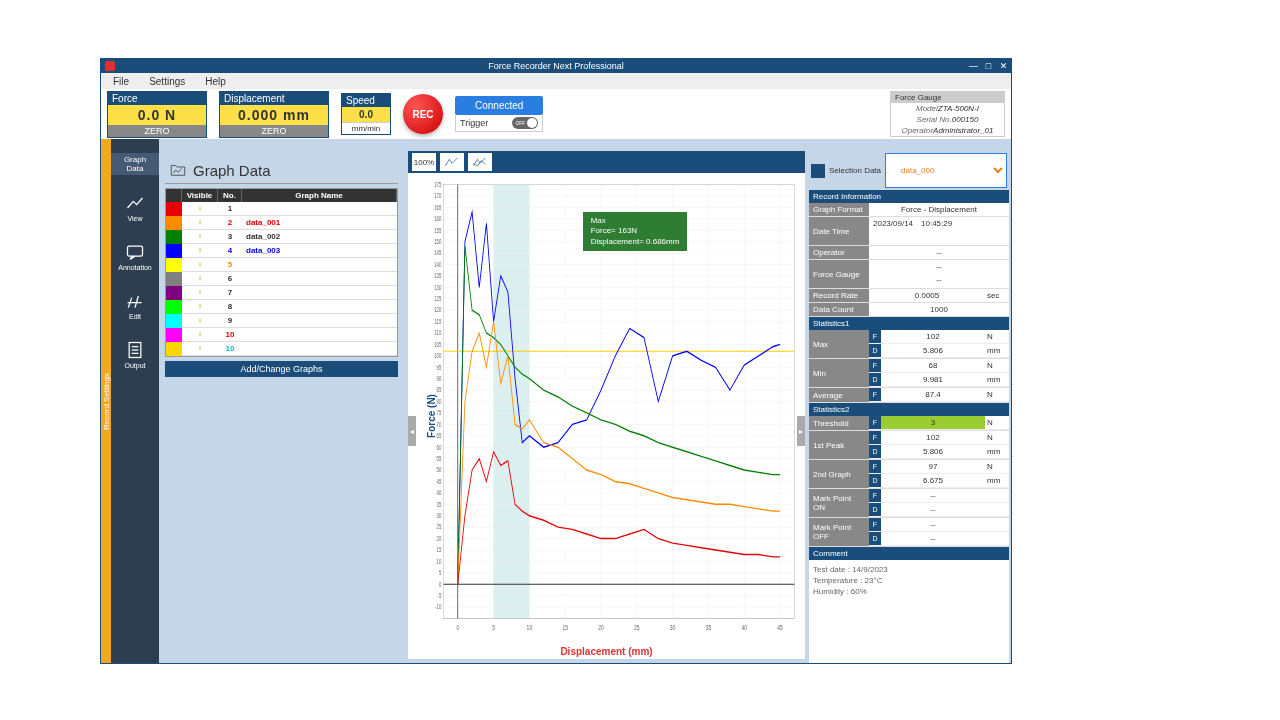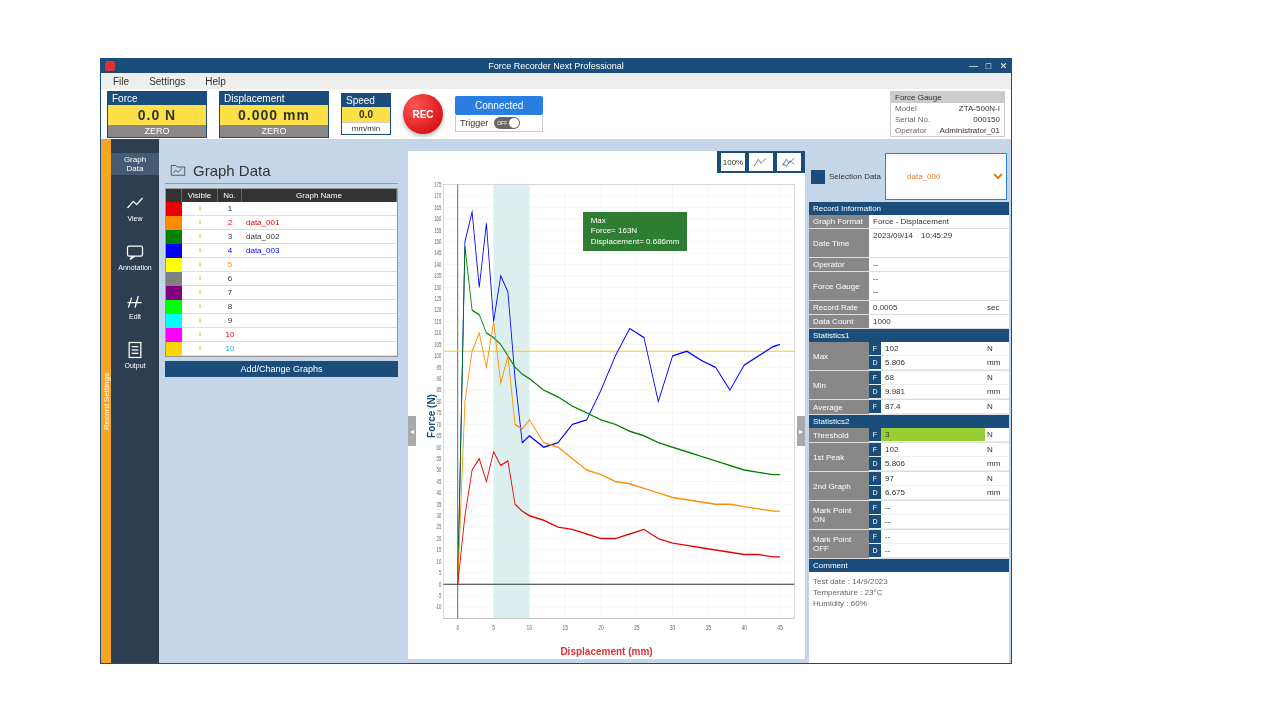--- a/index.html
+++ b/index.html
@@ -27,81 +27,81 @@
 .force-box { width: 100px; }
 .disp-box { width: 110px; }
 .speed-box { width: 50px; }
 .speed-box .panel-body { font-size: 10px; font-weight: bold; }
 .speed-unit { background: #fff; font-size: 8px; text-align: center; border-top: 1px solid #ccc; padding: 1px 0; }
 
 .rec-btn { width: 40px; height: 40px; border-radius: 50%; background: radial-gradient(circle at 30% 30%, #ff5555, #cc0000); color: #fff; display: flex; align-items: center; justify-content: center; font-weight: bold; font-size: 10px; cursor: pointer; box-shadow: 0 2px 4px rgba(0,0,0,.3); }
 
 .connection-box { display: flex; flex-direction: column; gap: 0; }
 .connected { background: #2a7de1; color: #fff; padding: 4px 20px; font-size: 10px; text-align: center; border-radius: 2px; }
-.trigger-row { display: flex; align-items: center; gap: 6px; padding: 2px 4px; font-size: 9px; background: #fff; border: 1px solid #ccc; border-top: none; }
+.trigger-row { display: flex; align-items: center; gap: 6px; padding: 2px 4px; font-size: 9px; background: #fff; border: 1px solid #ccc; border-top: none; justify-content: space-between; }
 .toggle-off { width: 26px; height: 12px; background: #666; border-radius: 6px; display: flex; align-items: center; justify-content: flex-end; padding: 1px; font-size: 6px; color: #fff; }
 .toggle-off .knob { width: 10px; height: 10px; background: #fff; border-radius: 50%; }
 
 .gauge-info { margin-left: auto; border: 1px solid #ccc; font-size: 8px; width: 115px; }
 .gauge-info .gh { background: #ccc; padding: 1px 4px; }
-.gauge-info .gr { display: flex; justify-content: space-between; padding: 1px 4px; }
+.gauge-info .gr { display: flex; justify-content: center; padding: 1px 4px; font-style: italic; }
 .gauge-info .gr .l { color: #666; }
 
 .main-area { flex: 1; display: flex; background: #1a4d7a; overflow: hidden; }
 
 .left-rail { width: 10px; background: #f5a623; display: flex; align-items: center; justify-content: center; }
 .left-rail span { writing-mode: vertical-rl; transform: rotate(180deg); font-size: 8px; color: #fff; }
 
 .left-dark { width: 48px; background: #2c3e50; display: flex; flex-direction: column; align-items: center; padding-top: 14px; gap: 16px; }
 .nav-top-tab { font-size: 8px; color: #fff; background: #455a74; padding: 2px 4px; width: 100%; text-align: center; }
 .nav-item { color: #fff; display: flex; flex-direction: column; align-items: center; gap: 2px; cursor: pointer; padding: 2px 0; }
 .nav-item svg { width: 20px; height: 20px; stroke: #fff; fill: none; stroke-width: 1.5; }
 .nav-item span { font-size: 7px; }
 
 .content { flex: 1; display: flex; background: #c5d6e8; position: relative; }
 
 .graph-data-panel { width: 245px; background: #c5d6e8; padding: 6px; display: flex; flex-direction: column; gap: 4px; margin-top: 12px; }
 .gd-header { display: flex; align-items: center; gap: 6px; padding: 4px; border-bottom: 1px solid #999; }
 .gd-header svg { width: 18px; height: 18px; stroke: #333; fill: none; }
 .gd-header h2 { font-size: 15px; font-weight: normal; }
-.gd-table { background: #fff; border: 1px solid #999; font-size: 8px; }
+.gd-table { background: #fff; border: 1px solid #999; font-size: 8px; font-weight: bold; }
 .gd-table .th-row { display: flex; background: #333; color: #fff; }
 .gd-table .th-row div { padding: 2px; text-align: center; border-right: 1px solid #666; }
 .gd-col-color { width: 16px; }
 .gd-col-vis { width: 36px; }
 .gd-col-no { width: 24px; }
 .gd-col-name { flex: 1; }
 .gd-row { display: flex; border-bottom: 1px solid #ddd; height: 14px; align-items: center; }
 .gd-row .swatch { width: 16px; height: 14px; }
 .gd-row .vis { width: 36px; text-align: center; }
 .gd-row .no { width: 24px; text-align: center; }
 .gd-row .nm { flex: 1; padding-left: 4px; }
 .bulb { color: #c9a400; font-size: 8px; }
 .btn-addchange { background: #1a4d7a; color: #fff; text-align: center; padding: 3px; font-size: 9px; cursor: pointer; }
 
-.chart-area { flex: 1; background: #fff; margin: 12px 4px 4px 4px; display: flex; flex-direction: column; position: relative; align-items: flex-end; }
+.chart-area { flex: 1; background: #fff; margin: 12px 4px 4px 4px; display: flex; flex-direction: column; position: relative; }
 .chart-toolbar { background: #1a4d7a; height: 22px; display: flex; align-items: center; padding: 0 4px; gap: 4px; }
 .tb-btn { background: #fff; width: 24px; height: 18px; display: flex; align-items: center; justify-content: center; font-size: 8px; cursor: pointer; }
 .tb-btn svg { width: 16px; height: 14px; stroke: #1a4d7a; fill: none; stroke-width: 1; }
 .chart-canvas { flex: 1; position: relative; background: #fff; }
 .chart-svg { width: 100%; height: 100%; }
 .axis-label-y { position: absolute; left: 2px; top: 50%; transform: translateY(-50%) rotate(-90deg); font-size: 10px; font-weight: bold; color: #1a4d7a; }
 .axis-label-x { position: absolute; bottom: 2px; left: 50%; transform: translateX(-50%); font-size: 10px; font-weight: bold; color: #d33; }
 
 .callout { position: absolute; background: #2e7d32; color: #fff; font-size: 8px; padding: 4px 8px; left: 44%; top: 8%; line-height: 1.3; }
 
 .right-panel { width: 200px; background: #fff; display: flex; flex-direction: column; font-size: 8px; margin-top: 12px; margin-right: 2px; }
 .rp-header-row { background: #c5d6e8; display: flex; align-items: center; padding: 2px; gap: 4px; }
 .rp-header-row .grid-icon { width: 14px; height: 14px; background: #1a4d7a; }
-.rp-header-row select { flex: 1; font-size: 8px; background: #fff; border: 1px solid #2a7de1; color: #e67e22; padding: 17px; }
+.rp-header-row select { flex: 1; font-size: 8px; background: #fff; border: 1px solid #2a7de1; color: #e67e22; padding: 11px; }
 .rp-section-title { background: #1a4d7a; color: #fff; padding: 2px 4px; font-size: 8px; }
 .rp-row { display: flex; border-bottom: 1px solid #ddd; min-height: 14px; }
 .rp-row .l { background: #888; color: #fff; width: 60px; padding: 2px 4px; display: flex; align-items: center; }
 .rp-row .m { width: 12px; background: #1a4d7a; color: #fff; text-align: center; display: flex; align-items: center; justify-content: center; font-size: 7px; }
-.rp-row .v { flex: 1; text-align: left; padding: 2px 4px; background: #fff; }
+.rp-row .v { flex: 1; text-align: center; padding: 2px 4px; background: #fff; }
 .rp-row .u { width: 24px; padding: 2px; background: #fff; }
 .rp-row.tall .l { min-height: 28px; }
 .threshold-v { background: #9acd32 !important; }
 .comment-box { padding: 4px; font-size: 8px; color: #666; line-height: 1.4; }
 
 .expand-handle { position: absolute; top: 50%; width: 8px; height: 30px; background: #aaa; display: flex; align-items: center; justify-content: center; color: #fff; font-size: 8px; cursor: pointer; }
 .expand-left { left: 0; }
 .expand-right { right: 0; }
 </style>
 </head>

